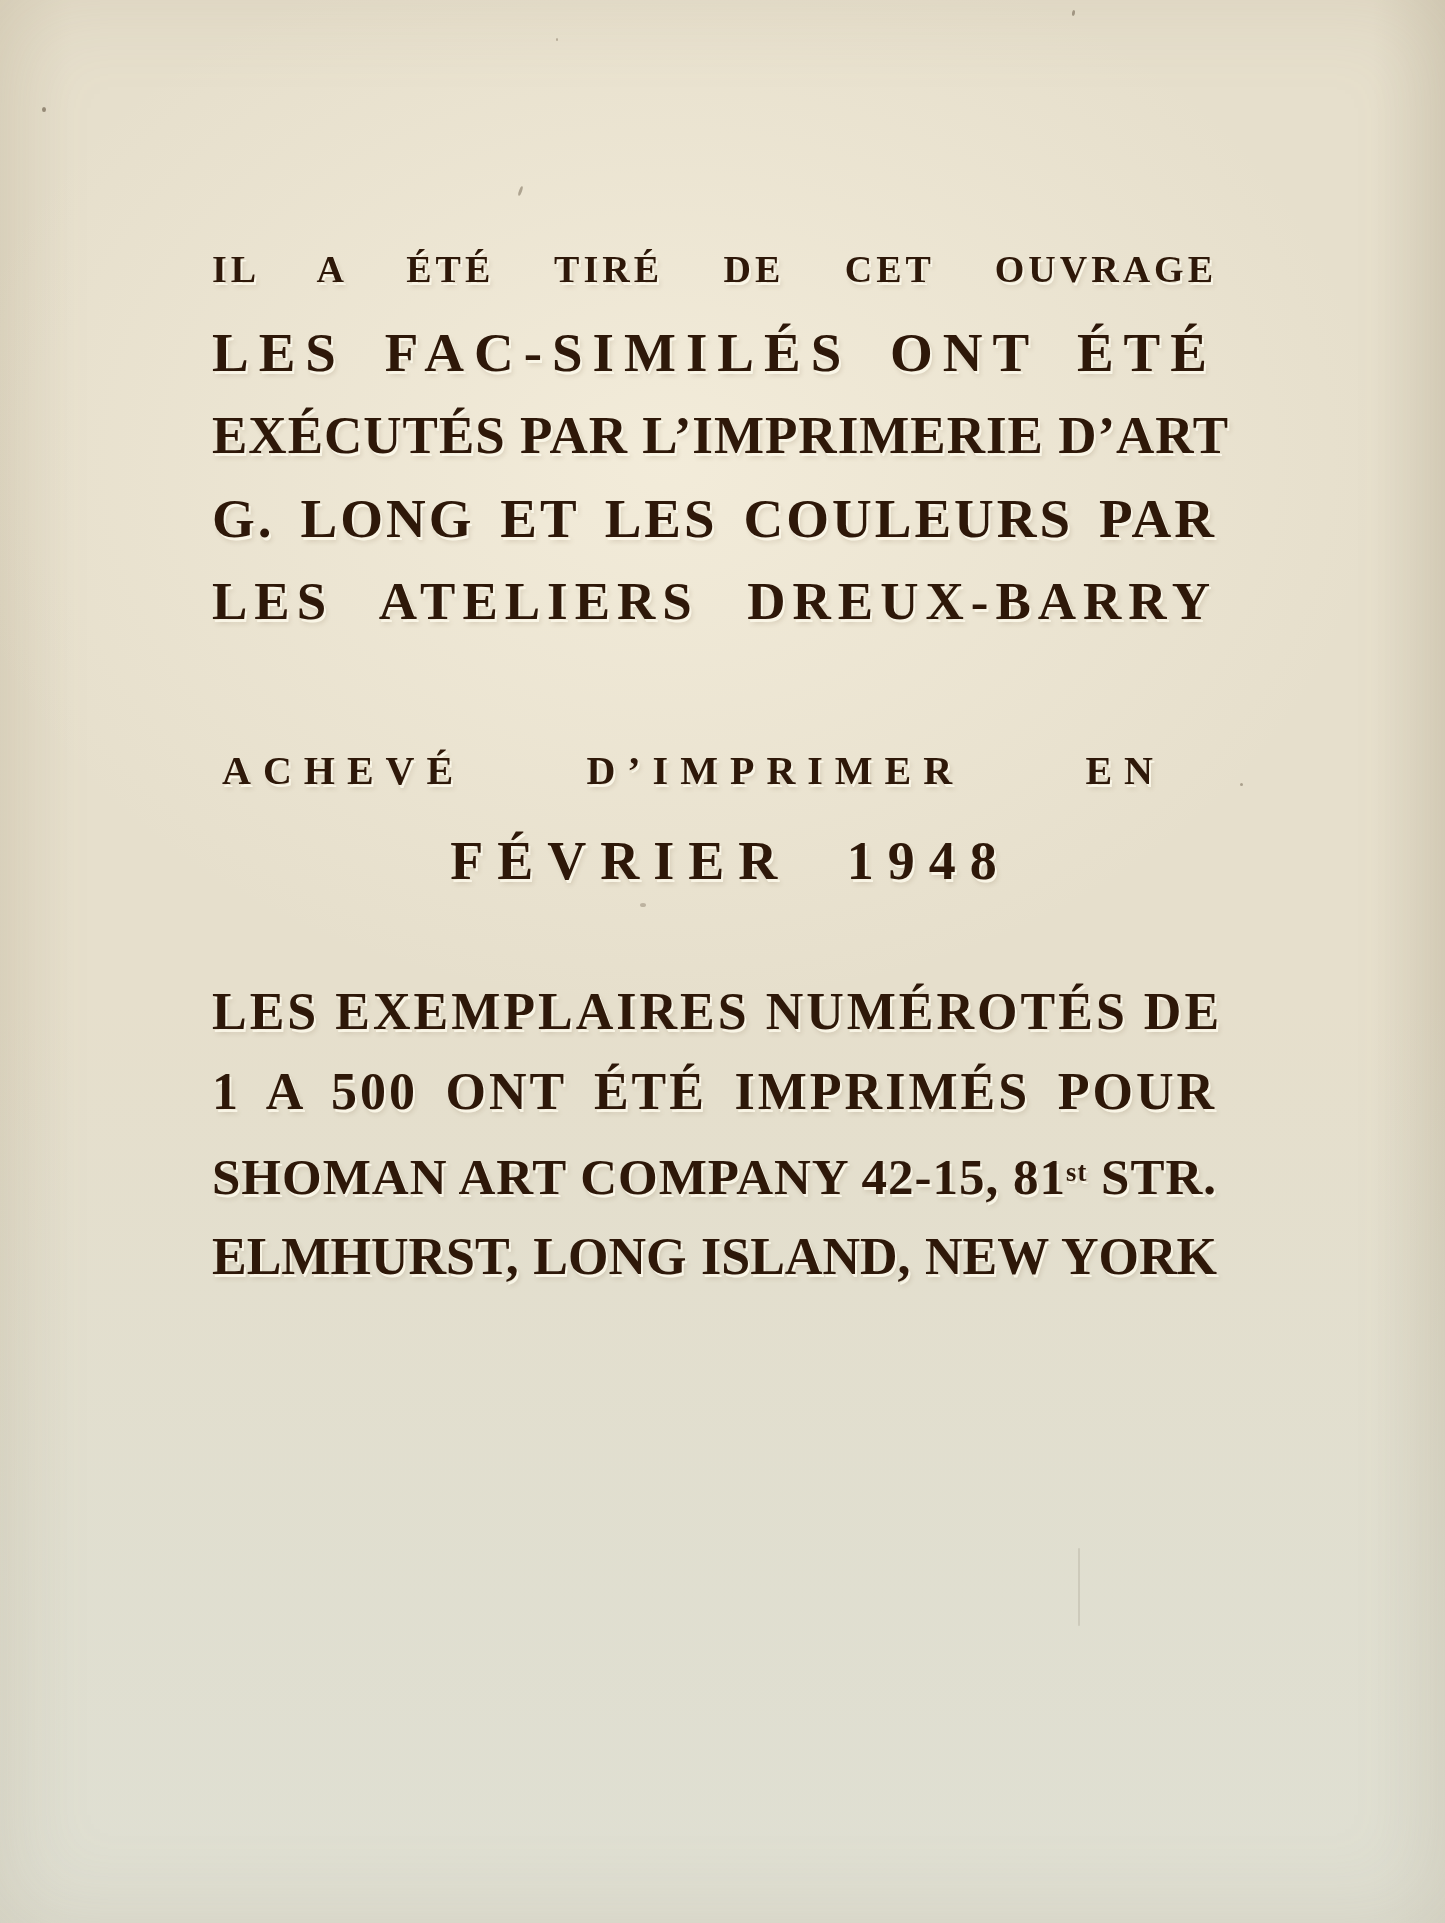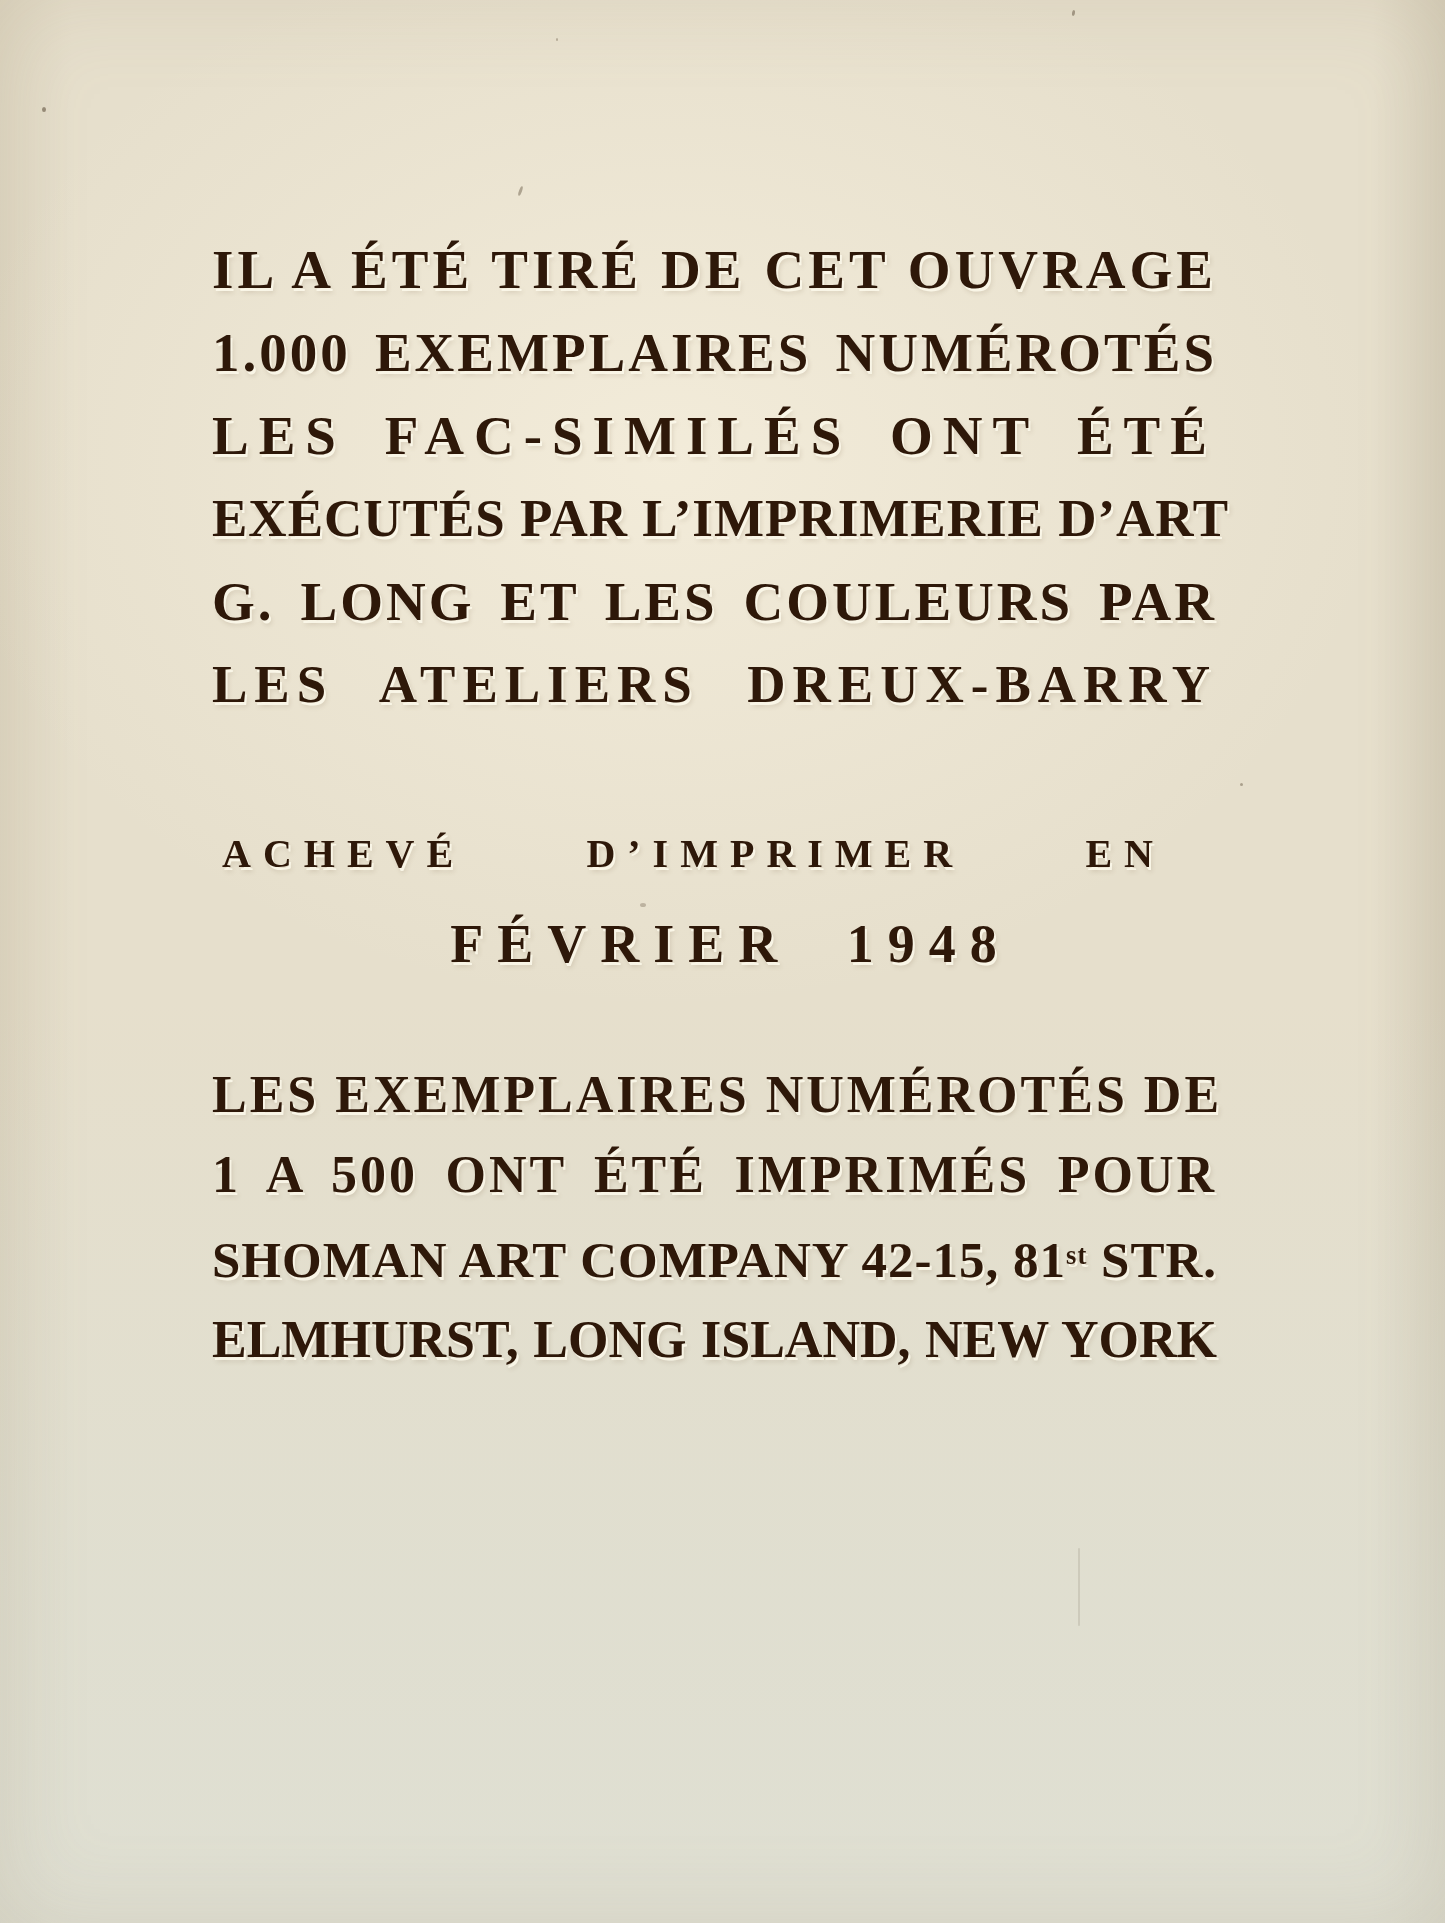--- a/index.html
+++ b/index.html
@@ -42,22 +42,21 @@
     border-radius: 50%;
   }
   .speck.hair { border-radius: 1px; }
 </style>
 </head>
 <body>
 
 <div class="page" style="color: rgb(46, 24, 9);">
   <div class="text-column">
       <div class="para" style="margin-top: 0px; line-height: 83px;">
-        <div class="line" style="font-size: 55px; letter-spacing: 4px; text-align-last: justify;"><span>IL A ÉTÉ TIRÉ DE CET OUVRAGE</span></div>
-        <div class="line" style="font-size: 55px; letter-spacing: 3px; text-align-last: justify;"><span>1.000 EXEMPLAIRES NUMÉROTÉS</span></div>
+        <div class="line" style="font-size: 38px; letter-spacing: 4px; text-align-last: justify;"><span>IL A ÉTÉ TIRÉ DE CET OUVRAGE</span></div>
         <div class="line" style="font-size: 55px; letter-spacing: 10px; text-align-last: justify;"><span>LES FAC-SIMILÉS ONT ÉTÉ</span></div>
         <div class="line" style="font-size: 53px; letter-spacing: 1px; text-align-last: justify;"><span>EXÉCUTÉS PAR L’IMPRIMERIE D’ART</span></div>
         <div class="line" style="font-size: 55px; letter-spacing: 3px; text-align-last: justify;"><span>G. LONG ET LES COULEURS PAR</span></div>
         <div class="line" style="font-size: 53px; letter-spacing: 7px; text-align-last: justify;"><span>LES ATELIERS DREUX-BARRY</span></div>
       </div>
       <div class="para" style="margin-top: 82px; line-height: 91px;">
         <div class="line" style="font-size: 40px; letter-spacing: 12px; text-align-last: justify; padding-left: 10px; padding-right: 52px;"><span>ACHEVÉ D’IMPRIMER EN</span></div>
         <div class="line" style="font-size: 54px; letter-spacing: 14px; word-spacing: 28px; text-align-last: center; padding-left: 32px;"><span>FÉVRIER 1948</span></div>
       </div>
       <div class="para" style="margin-top: 65px; line-height: 80px;">

